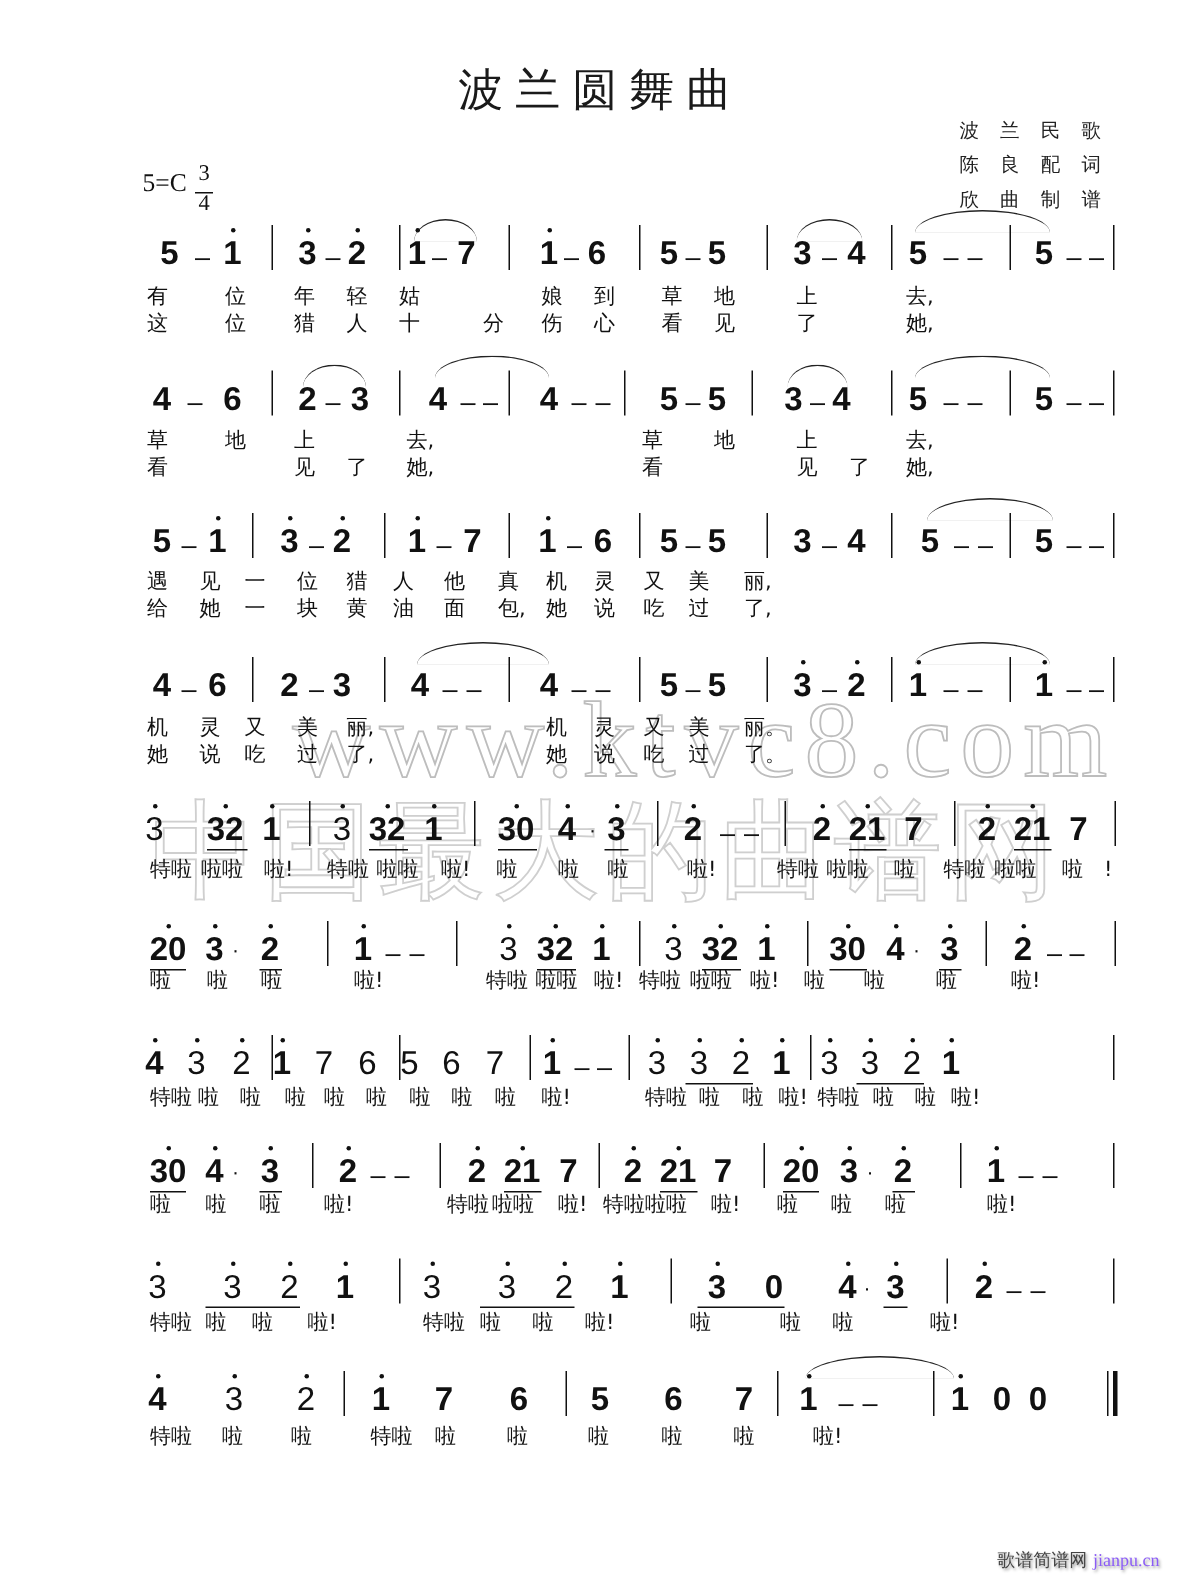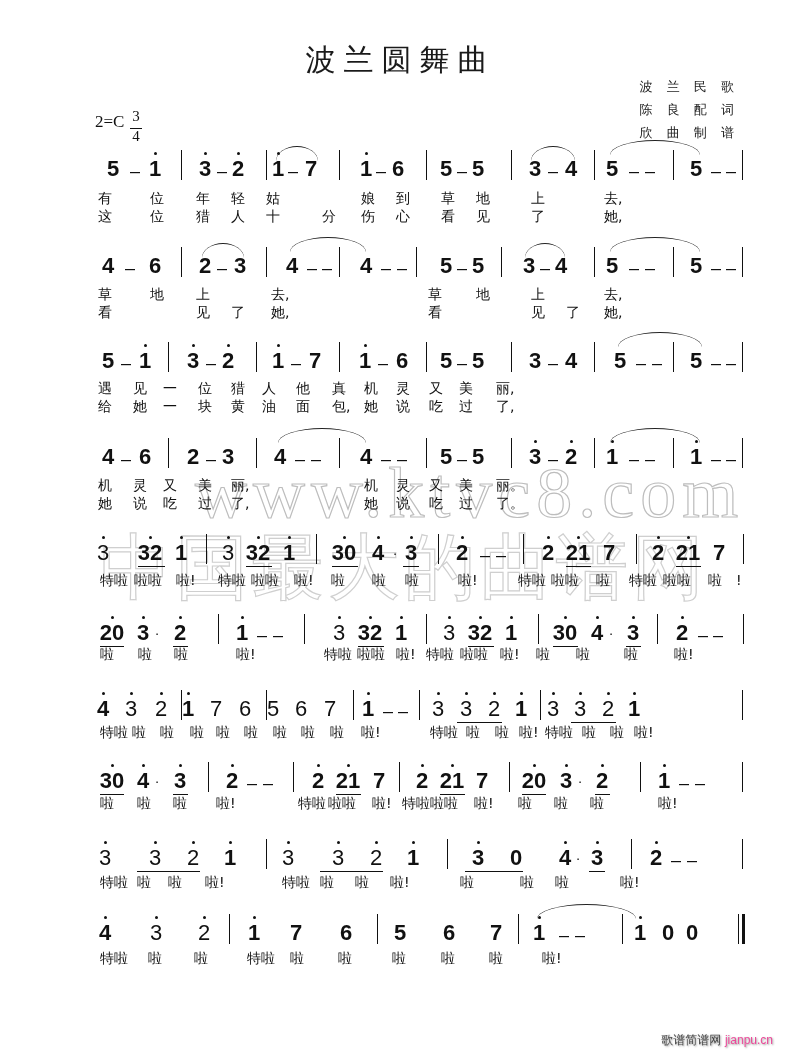--- a/index.html
+++ b/index.html
@@ -20,30 +20,30 @@
   .lyric { position: absolute; font-size: 14px; line-height: 16px; white-space: nowrap; color: #111;
            letter-spacing: 0px; }
   .slur { position: absolute; border-top: 1.3px solid #222; border-radius: 50% 50% 0 0 / 100% 100% 0 0; height: 14px; }
   .uline { position: absolute; height: 1px; background: #111; }
   .dbl { position: absolute; width: 3px; background: #111; }
   .wm1 { left: 195px; top: 452px; font-family: "Liberation Serif", serif; font-size: 72px;
          color: transparent; -webkit-text-stroke: 1.2px #bdbdbd; letter-spacing: 6px; white-space: nowrap; }
   .wm2 { left: 100px; top: 520px; font-size: 72px; color: transparent; -webkit-text-stroke: 1.2px #cfcfcf;
          letter-spacing: 4px; white-space: nowrap; }
   .footer { right: 28px; top: 1032px; font-size: 12px; color: #444; text-shadow: 1px 1px 2px #999; }
-  .footer .site { color: #ec4899; font-family: Liberation Sans, sans-serif; }
+  .footer .site { color: #8b5cf6; font-family: Liberation Serif, serif; }
 </style>
 </head>
 <body>
 
 <div class="abs title">波兰圆舞曲</div>
 <div class="abs credit" style="top:78px">波 兰 民 歌</div>
 <div class="abs credit" style="top:101px">陈 良 配 词</div>
 <div class="abs credit" style="top:124px">欣 曲 制 谱</div>
-<div class="abs key">2=C</div>
+<div class="abs key">5=C</div>
 <div class="frac" style="top:108px">3</div>
 <div class="fracline"></div>
 <div class="frac" style="top:128px">4</div>
 
 <div class="abs wm1">www.ktvc8.com</div>
 <div class="abs wm2">中国最大的曲谱网</div>
 
 <div id="score">
     <div class="note" style="left: 113px; top: 158px;">5</div>
     <div class="note lite" style="left: 135px; top: 160px; font-size: 18px;">–</div>

